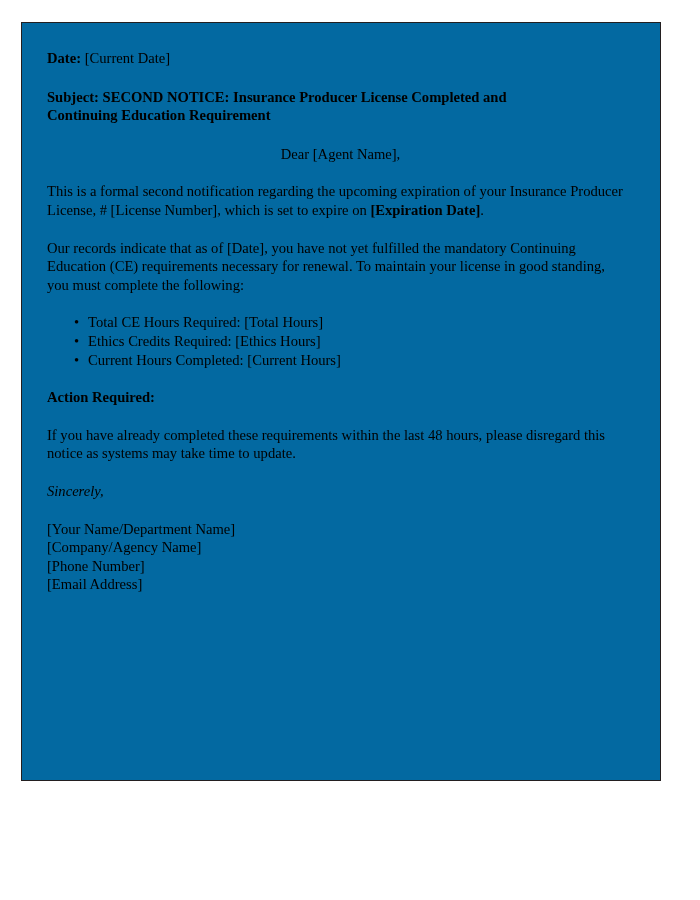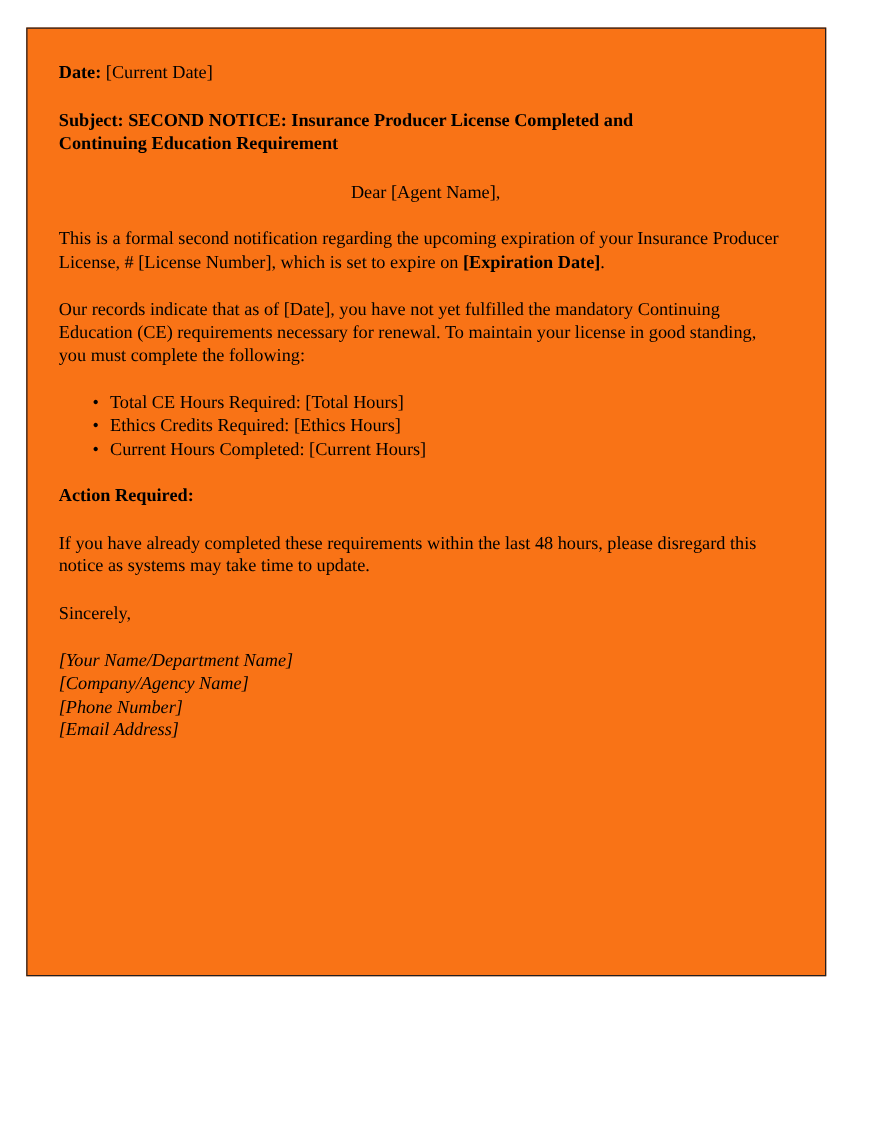--- a/index.html
+++ b/index.html
@@ -15,21 +15,21 @@
     -webkit-font-smoothing: antialiased;
   }
   .page {
     position: absolute;
     left: 21px;
     top: 22px;
     width: 640px;
     height: 759px;
     border: 1px solid #231f20;
     box-sizing: border-box;
-    background: #f97316;
+    background: #0369a1;
     overflow: hidden;
   }
   .page-inner {
     padding: 26px 30px 0 25px;
   }
   .line, p, li {
     font-size: 14.6px;
     line-height: 18.6px;
     color: #000000;
   }
@@ -69,24 +69,24 @@
     top: 0;
     font-size: 14.6px;
     line-height: 18.6px;
   }
   .action-heading {
     margin: 0 0 19px 0;
     font-weight: bold;
   }
   .closing {
     margin: 16px 0 19px 0;
+    font-style: italic;
   }
   .signature-block {
     margin: 0;
-    font-style: italic;
   }
   .signature-block .sig-line {
     margin: 0;
   }
   b.bold-inline {
     font-weight: bold;
   }
 </style>
 </head>
 <body>

